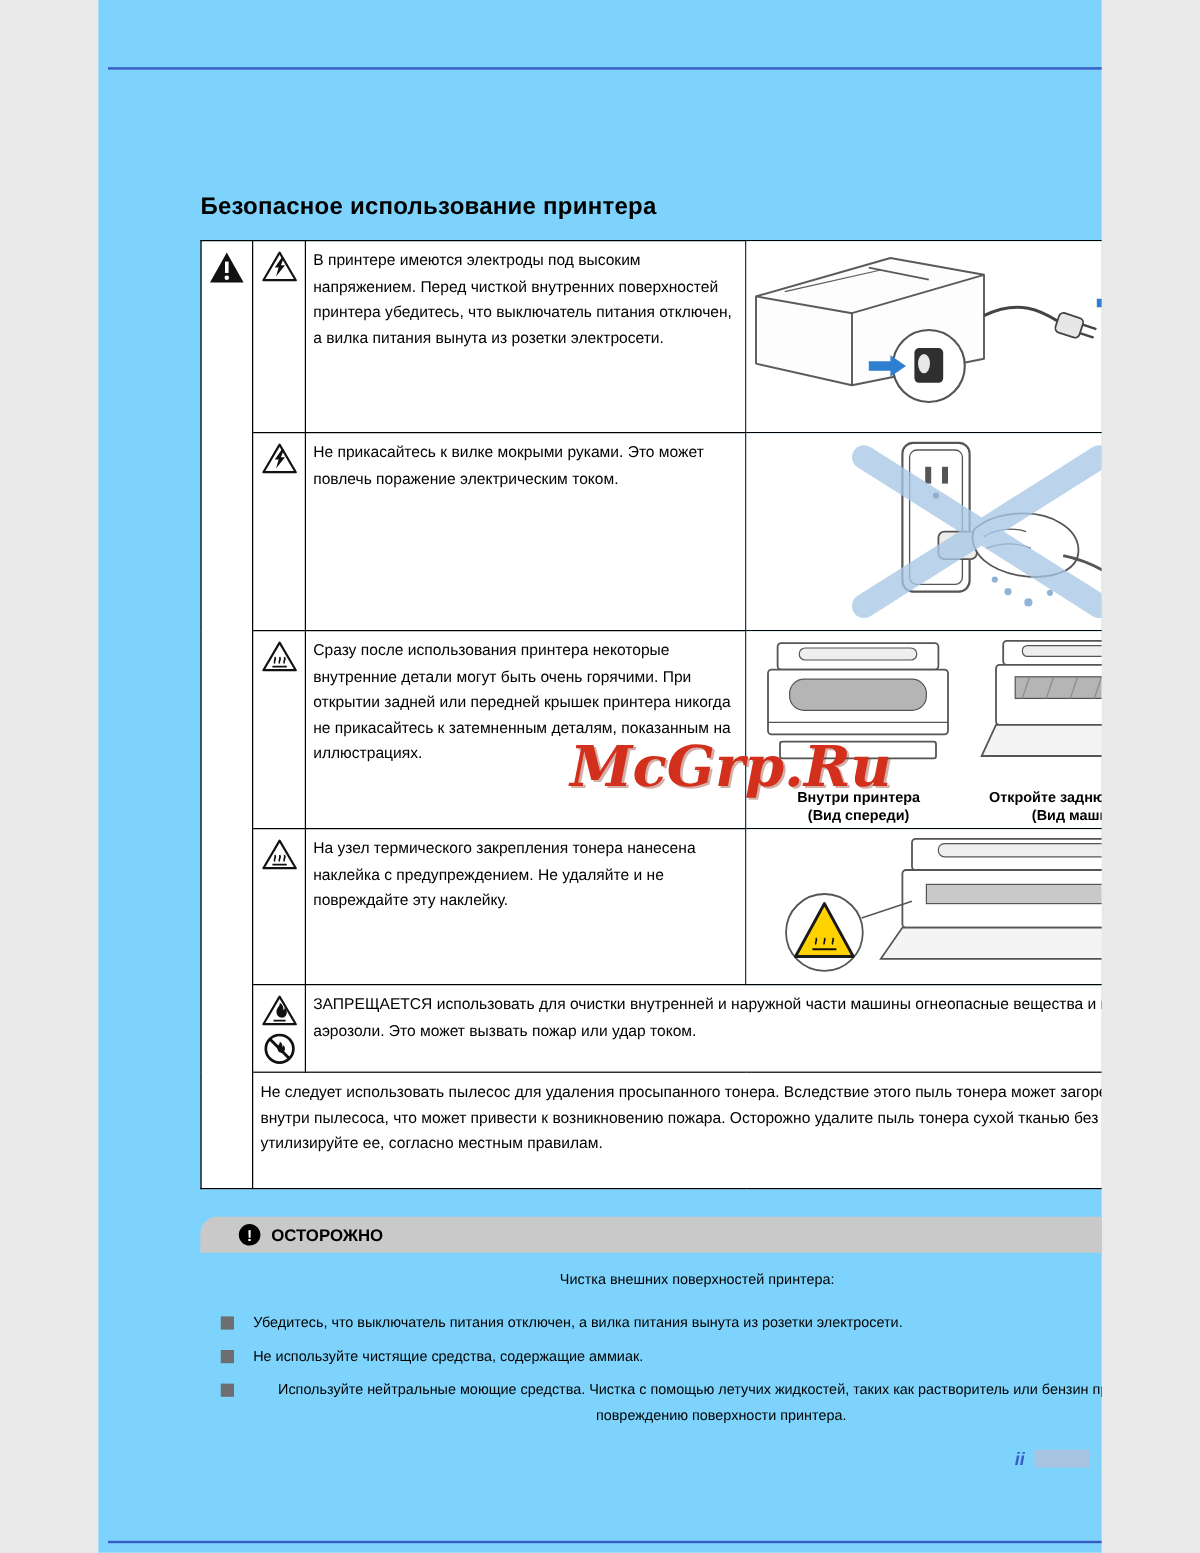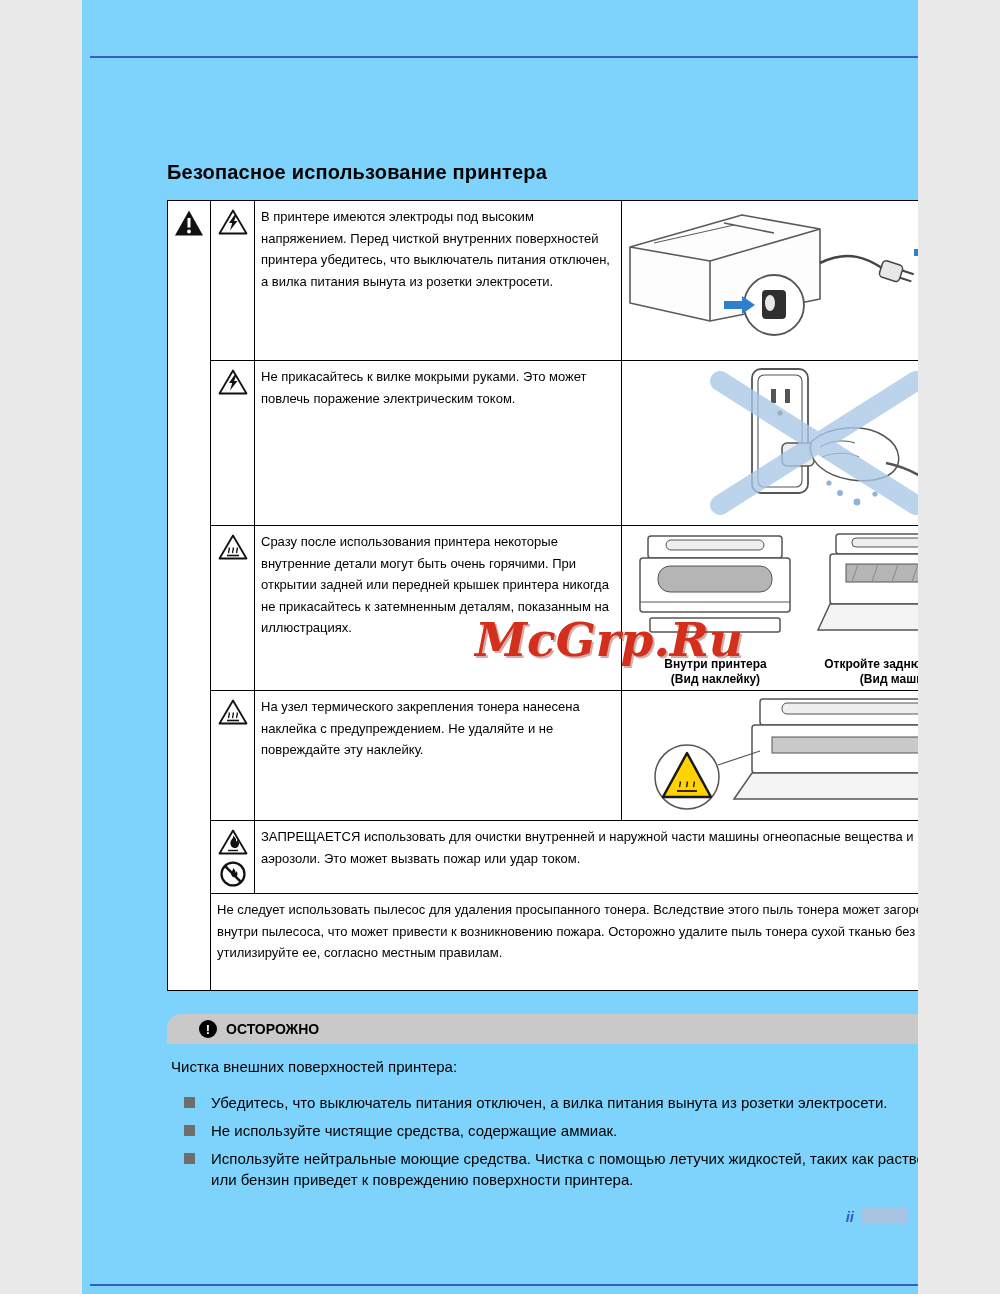--- a/index.html
+++ b/index.html
@@ -31,21 +31,21 @@
     font-family:"DejaVu Serif", serif; font-style:italic; font-weight:bold;
     font-size:47px; color:#d2301c; text-shadow:2px 2px 0 rgba(130,25,10,.35);
     white-space:nowrap; pointer-events:none; }
 
   .caution { position:absolute; left:85px; top:1014px; width:830px; }
   .caution-head { background:#c9c9c9; border-radius:14px 14px 0 0; height:30px;
     display:flex; align-items:center; padding-left:32px; gap:9px;
     font-weight:bold; font-size:14px; }
   .excl { width:18px; height:18px; border-radius:50%; background:#000; color:#fff;
     font-size:13px; font-weight:bold; display:flex; align-items:center; justify-content:center; }
-  .caution-body { padding:12px 6px 0 4px; font-size:15px; line-height:21px; }
+  .caution-body { padding:12px 6px 0 4px; font-size:12px; line-height:21px;text-align:center; }
   .caution-intro { margin-bottom:15px; }
   .bullet { display:flex; margin-bottom:7px; }
   .sq { flex:0 0 auto; width:11px; height:11px; background:#6e6e6e; margin:5px 16px 0 13px; }
 
   .footer { position:absolute; top:1208px; right:10px; display:flex; align-items:flex-start; gap:8px; }
   .pagenum { color:#3a5cc6; font-weight:bold; font-style:italic; font-size:15px; }
   .page-tab { width:46px; height:15px; background:#a9c4e2; display:inline-block; }
 </style>
 </head>
 <body>
@@ -185,21 +185,21 @@
             <line x1="234" y1="36" x2="228" y2="54"></line>
             <line x1="254" y1="36" x2="248" y2="54"></line>
             <line x1="274" y1="36" x2="268" y2="54"></line>
             <line x1="294" y1="36" x2="288" y2="54"></line>
             <line x1="314" y1="36" x2="308" y2="54"></line>
           </g>
         </svg>
         <div class="caps">
           <div class="cap">
             <span>Внутри принтера</span><br>
-            <span>(Вид наклейку)</span>
+            <span>(Вид спереди)</span>
           </div>
           <div class="cap">
             <span>Откройте заднюю крышку</span><br>
             <span>(Вид машины)</span>
           </div>
         </div>
       </td>
     </tr>
 
     <tr class="r4">

